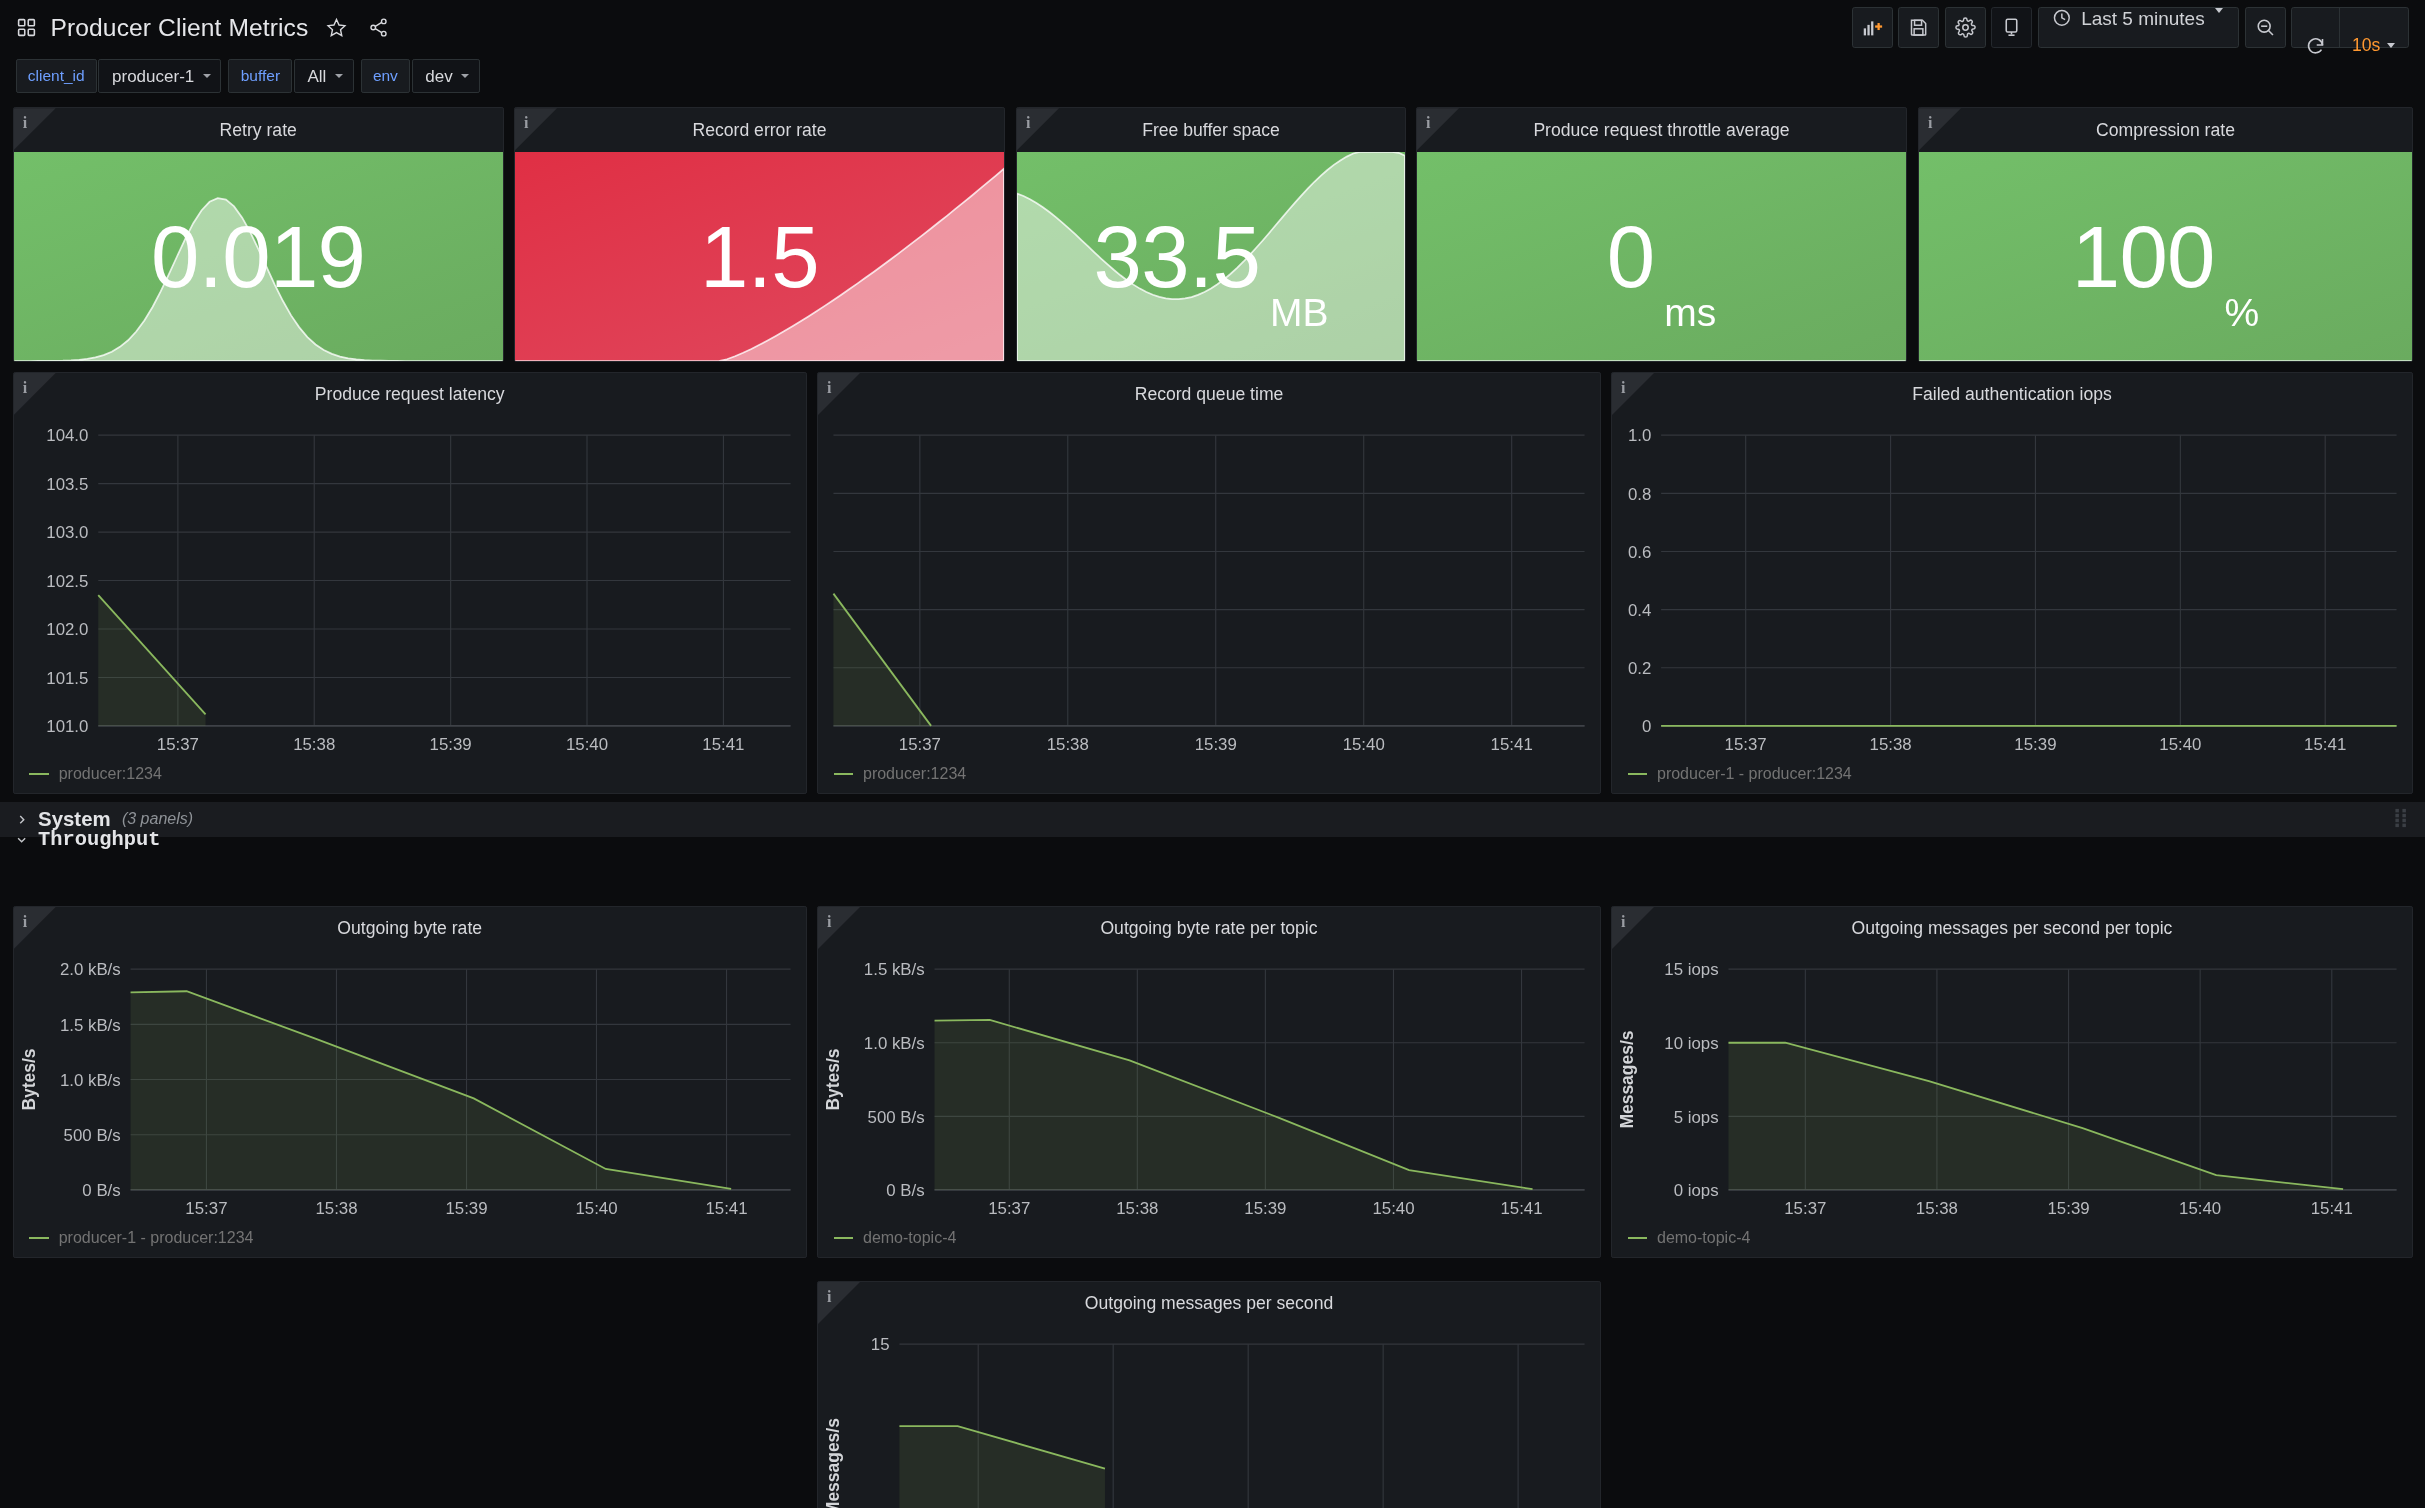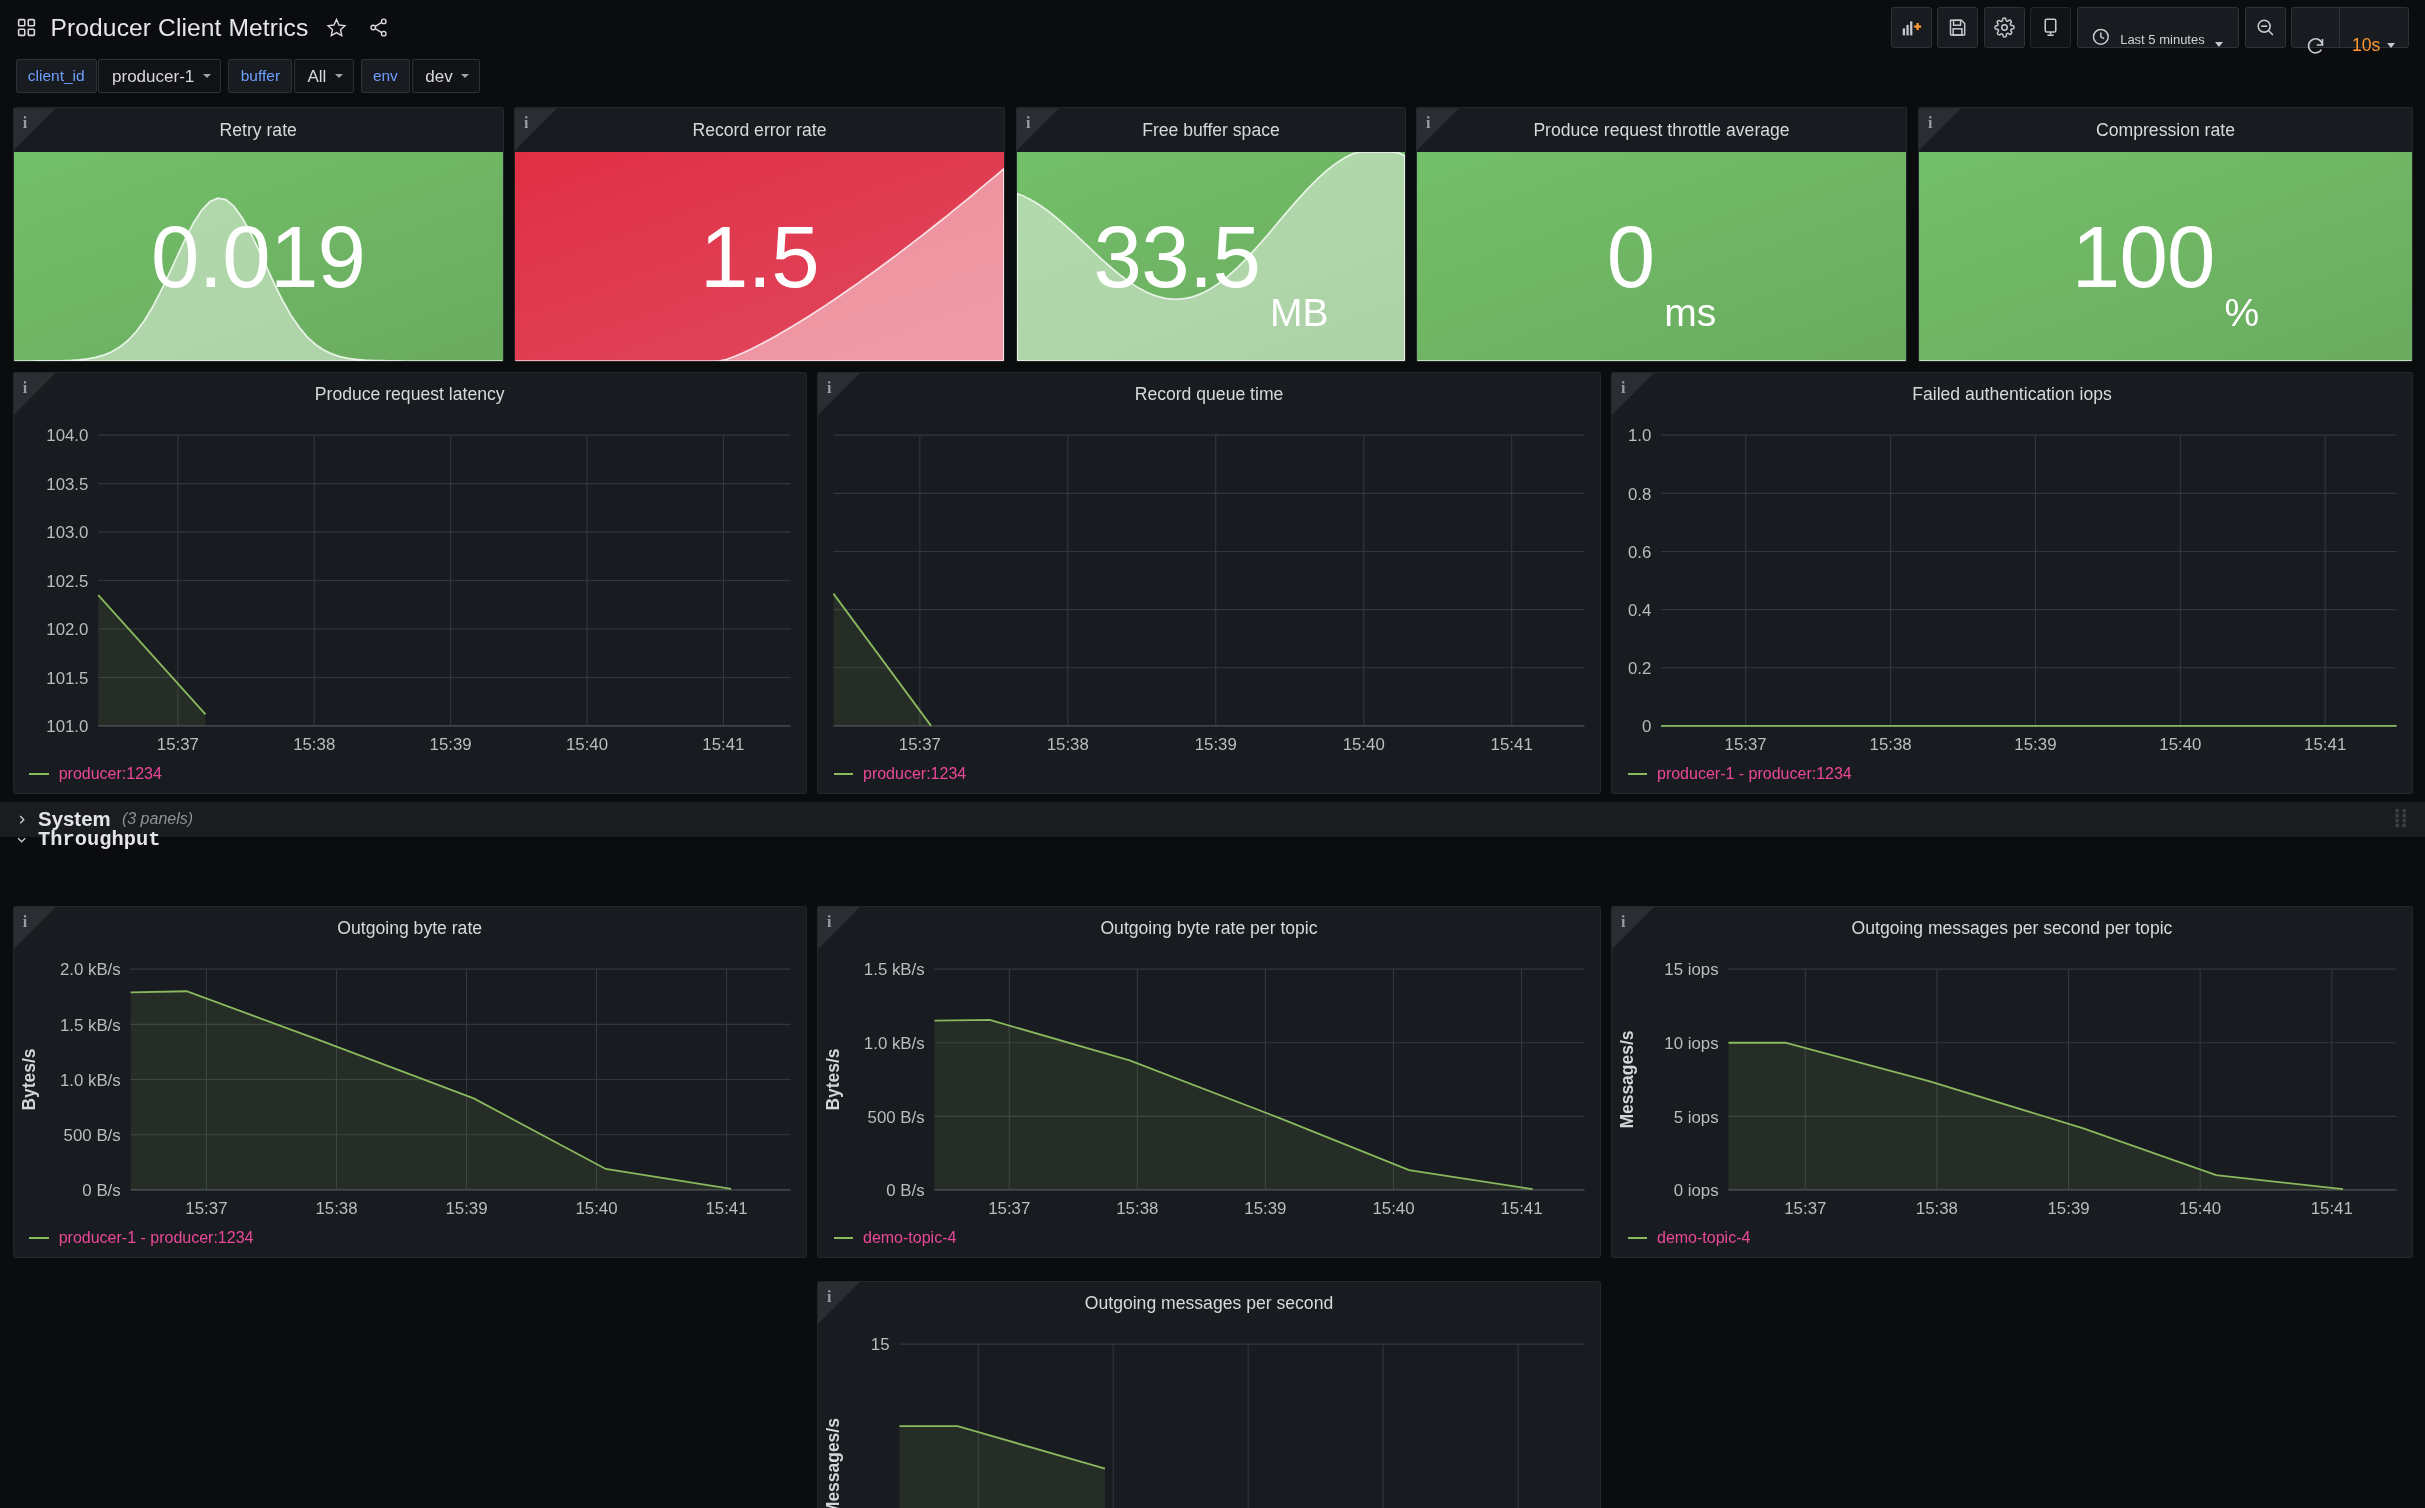--- a/index.html
+++ b/index.html
@@ -33,23 +33,23 @@
     display: flex; align-items: center; justify-content: center;
     cursor: pointer; padding: 0 7px;
   }
   .tb-btn.bare { background: #111317; border-color: #24282d; }
   .tb-group {
     display: flex; align-items: center;
     background: #181b1f; border: 0.7px solid #2c3235; border-radius: 2.8px;
     height: 41px;
   }
   .tb-time {
-    display: flex; align-items: flex-end; gap: 9.8px;
+    display: flex; align-items: flex-start; gap: 9.8px;
     padding: 0 15.5px 0 12.7px; height: 100%;
-    cursor: pointer; font-size: 13px; color: #d0d2d6;
+    cursor: pointer; font-size: 19px; color: #d0d2d6;
     white-space: nowrap;
   }
   .tb-sep { width:0.7px; height:100%; background:#2c3235; }
   .tb-refresh { display:flex; align-items:center; gap:7px; padding: 0 12.7px; height:100%; cursor:pointer;margin-top:36px;}
   .refresh-val { color: #ff9830; font-size: 17.6px; font-weight: 500; }
   .chev { width: 0; height: 0; border-left: 4.9px solid transparent; border-right: 4.9px solid transparent;
           border-top: 5.6px solid #c7c9cf; }
 
   
   .varbar { display: flex; align-items: center; gap: 7px; padding: 4.2px 15.5px 9.8px 15.5px; }
@@ -105,21 +105,21 @@
   .stat-num { font-size: 87px; font-weight: 400; color: #fff; line-height: 1; letter-spacing: -0.7px; }
   .stat-unit { font-size: 39px; font-weight: 400; color: #fff; line-height: 1; align-self: flex-end; margin-bottom: 29px; margin-left: 9.8px;}
   .spark { position: absolute; left: 0; bottom: 0; width: 100%; height: 100%; }
 
   
   .ts-body { position: relative; width: 100%; height: calc(100% - 44px); }
   .ts-svg { display: block; width: 100%; height: 100%; }
   .ts-legend {
     position: absolute; left: 15.5px; bottom: 9.8px;
     display: flex; align-items: center; gap: 9.8px;
-    font-size: 16px; color: #ec4899;
+    font-size: 16px; color: #737373;
   }
   .legend-swatch { width: 19.7px; height: 2.1px; background: #8ab85e; display:block; }
 
   
   .row-header {
     position: absolute; display: flex; align-items: center; gap: 11.3px;
     padding-left: 15.5px;
   }
   .row-header.shaded { background: #1a1c20; }
   .row-title { font-size: 20.4px; font-weight: 700; color: #e3e4e7; }

